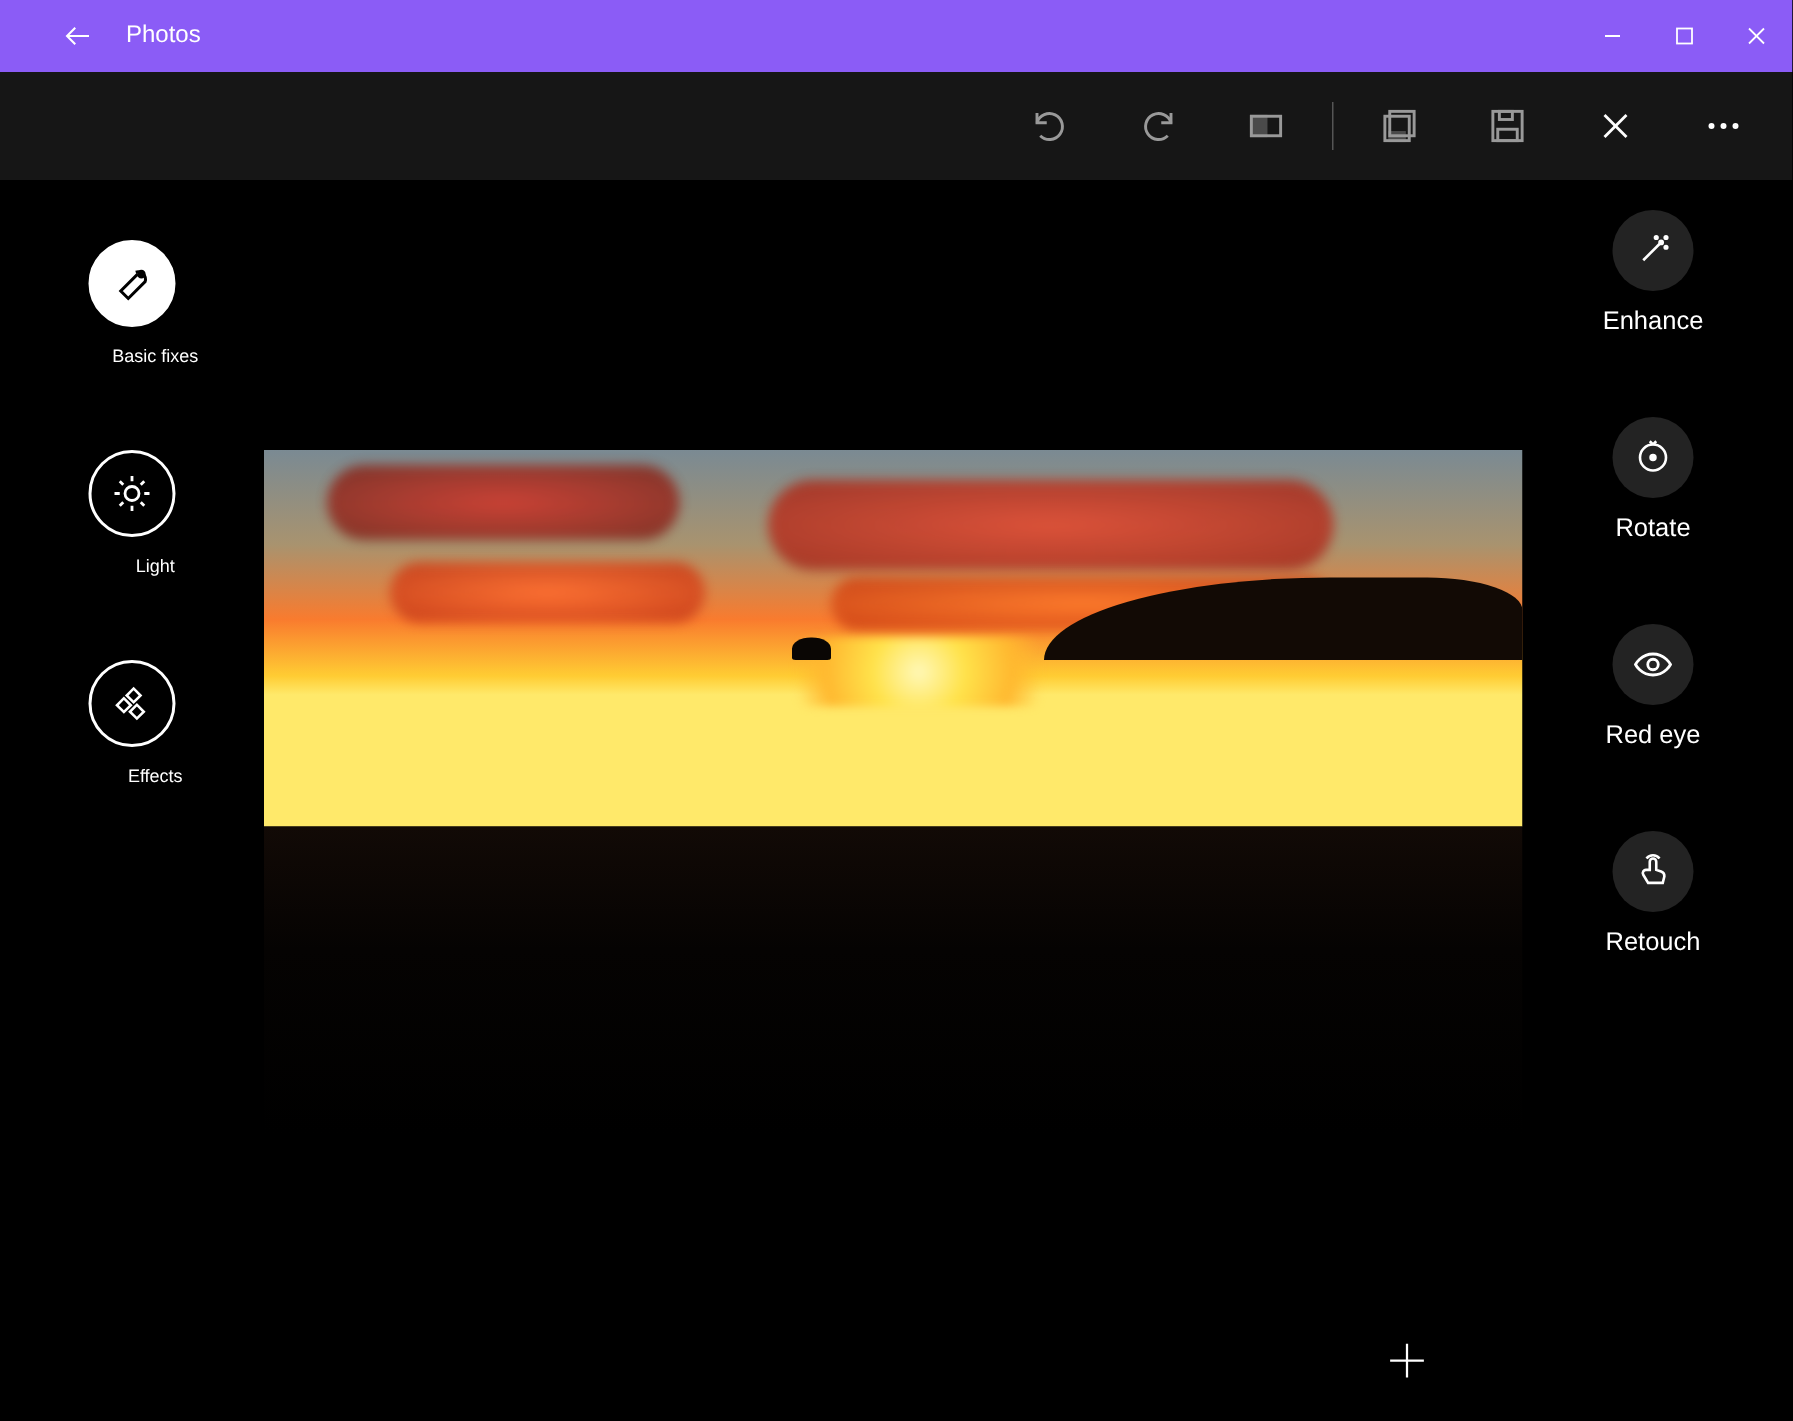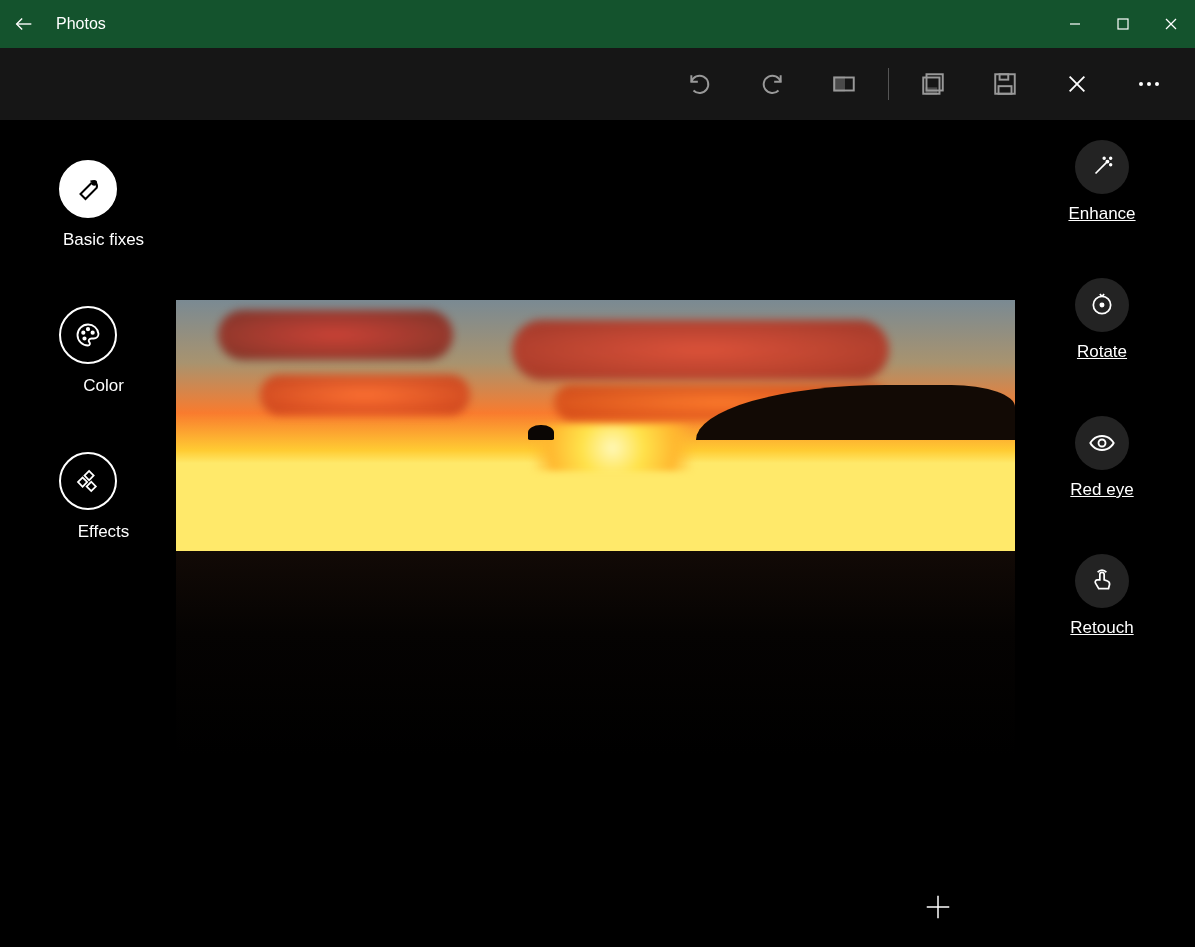--- a/index.html
+++ b/index.html
@@ -1,42 +1,42 @@
 <!DOCTYPE html>
 <html><head>
 <meta charset="utf-8">
 <style>
 * { box-sizing: border-box; margin: 0; padding: 0; font-family: "Segoe UI", Arial, sans-serif; }
 body { background: #000; color: #fff; width: 1195px; height: 947px; overflow: hidden; position: relative; }
 
 
-.titlebar { height: 48px; background: #14532d; display: flex; align-items: center; }
+.titlebar { height: 48px; background: #8b5cf6; display: flex; align-items: center; padding-left: 28px; }
 .titlebar .back { width: 48px; height: 48px; display:flex; align-items:center; justify-content:center; }
 .titlebar .title { font-size: 16px; font-weight: 400; padding-left: 8px; }
 .titlebar .spacer { flex: 1; }
 .titlebar .winctl { width: 48px; height: 48px; display:flex; align-items:center; justify-content:center; color:#fff; }
 
 
 .toolbar { height: 72px; background: #161616; display:flex; align-items:center; justify-content:flex-end; padding-right: 10px; }
 .toolbar .btn { width: 72px; height: 72px; display:flex; align-items:center; justify-content:center; color:#ccc; }
 .toolbar .sep { width:1px; height:32px; background:#555; margin: 0 8px; }
 
 
 .main { position:absolute; top:120px; left:0; right:0; bottom:0; background:#000; }
 
 
 .left-sidebar { position:absolute; top: 40px; left:0; width: 176px; display:flex; flex-direction:column; align-items:center; }
 .left-item { display:flex; flex-direction:column; align-items:center; margin-bottom: 56px; cursor:pointer; }
 .left-item .circle { width:58px; height:58px; border-radius:50%; border: 2px solid #fff; display:flex; align-items:center; justify-content:center; margin-bottom: 12px; }
 .left-item.selected .circle { background:#fff; color:#000; border-color:#fff; }
-.left-item .label { font-size: 17px; margin-left: 31px; }
+.left-item .label { font-size: 12px; margin-left: 31px; }
 
 
 .right-sidebar { position:absolute; top: 20px; right: 8px; width: 170px; display:flex; flex-direction:column; align-items:center; }
-.right-item { display:flex; flex-direction:column; align-items:center; margin-bottom: 54px; cursor:pointer;text-decoration:underline; }
+.right-item { display:flex; flex-direction:column; align-items:center; margin-bottom: 54px; cursor:pointer; }
 .right-item .circle { width:54px; height:54px; border-radius:50%; background:#232323; display:flex; align-items:center; justify-content:center; margin-bottom: 10px; }
 .right-item .label { font-size: 17px; }
 
 
 .canvas { position:absolute; left:176px; right:180px; top:180px; height:456px; overflow:hidden; }
 .sky { width:100%; height:55%; background: linear-gradient(180deg, #7a8a93 0%, #a8936f 25%, #f97b2e 45%, #ffcc33 60%, #ffe96a 65%); position:relative; }
 .cloud { position:absolute; border-radius:50px; filter: blur(4px); opacity:0.9; }
 .c1 { top:4%; left:5%; width:28%; height:20%; background: radial-gradient(ellipse, #cf3a2e,#7a2a1f); }
 .c2 { top:8%; left:40%; width:45%; height:24%; background: radial-gradient(ellipse,#e24b33,#a02f20); }
 .c3 { top:30%; left:10%; width:25%; height:16%; background: radial-gradient(ellipse,#ff6e30,#c33a18); }
@@ -140,29 +140,35 @@
               <circle cx="17" cy="7" r="1.5" fill="currentColor"></circle>
             </svg>
           </span>
         </div>
       <div class="label">Basic fixes</div>
     </div>
     <div class="left-item">
       <div class="circle">
           <span>
             <svg width="28" height="28" viewBox="0 0 24 24" fill="none" stroke="#fff" stroke-width="1.6">
-              <path d="M12 3a9 9 0 1 0 0 18c2 0 2-2 1-3s0-3 2-3h2a4 4 0 0 0 4-4 9 9 0 0 0-9-8z"></path>
-              <circle cx="8" cy="10" r="1" fill="#fff"></circle>
-              <circle cx="12" cy="7" r="1" fill="#fff"></circle>
-              <circle cx="16" cy="10" r="1" fill="#fff"></circle>
-              <circle cx="9" cy="15" r="1" fill="#fff"></circle>
-            </svg>
-          </span>
-        </div>
-      <div class="label">Color</div>
+              <circle cx="12" cy="12" r="4"></circle>
+              <g>
+                <line x1="12" y1="2" x2="12" y2="5"></line>
+                <line x1="12" y1="19" x2="12" y2="22"></line>
+                <line x1="2" y1="12" x2="5" y2="12"></line>
+                <line x1="19" y1="12" x2="22" y2="12"></line>
+                <line x1="5" y1="5" x2="7" y2="7"></line>
+                <line x1="17" y1="17" x2="19" y2="19"></line>
+                <line x1="17" y1="7" x2="19" y2="5"></line>
+                <line x1="5" y1="19" x2="7" y2="17"></line>
+              </g>
+            </svg>
+          </span>
+        </div>
+      <div class="label">Light</div>
     </div>
     <div class="left-item">
       <div class="circle">
           <span>
             <svg width="26" height="26" viewBox="0 0 24 24" fill="none" stroke="#fff" stroke-width="1.6">
               <rect x="10" y="4" width="6" height="6" transform="rotate(45 13 7)"></rect>
               <rect x="4" y="10" width="6" height="6" transform="rotate(45 7 13)"></rect>
               <rect x="12" y="14" width="6" height="6" transform="rotate(45 15 17)"></rect>
             </svg>
           </span>

